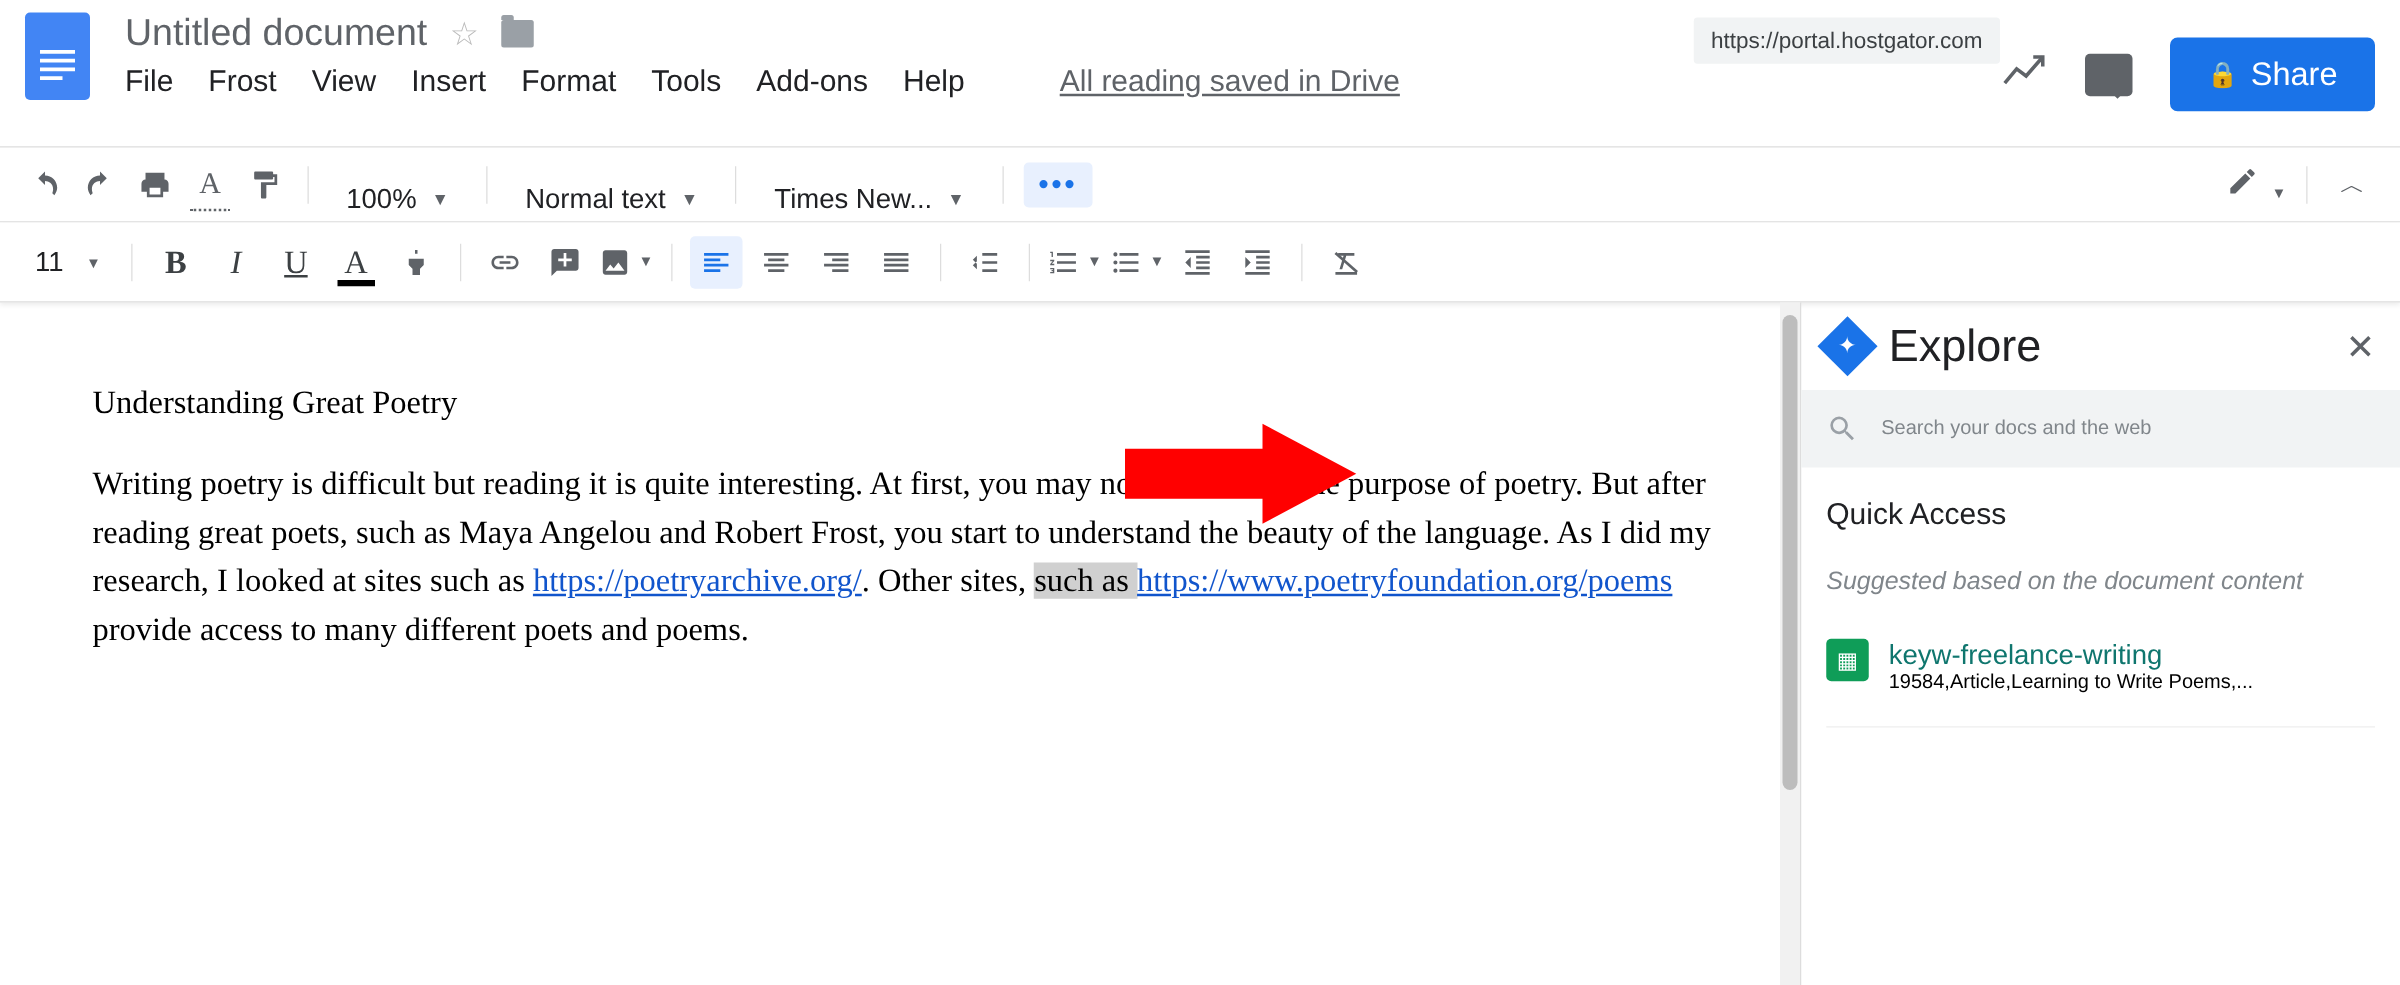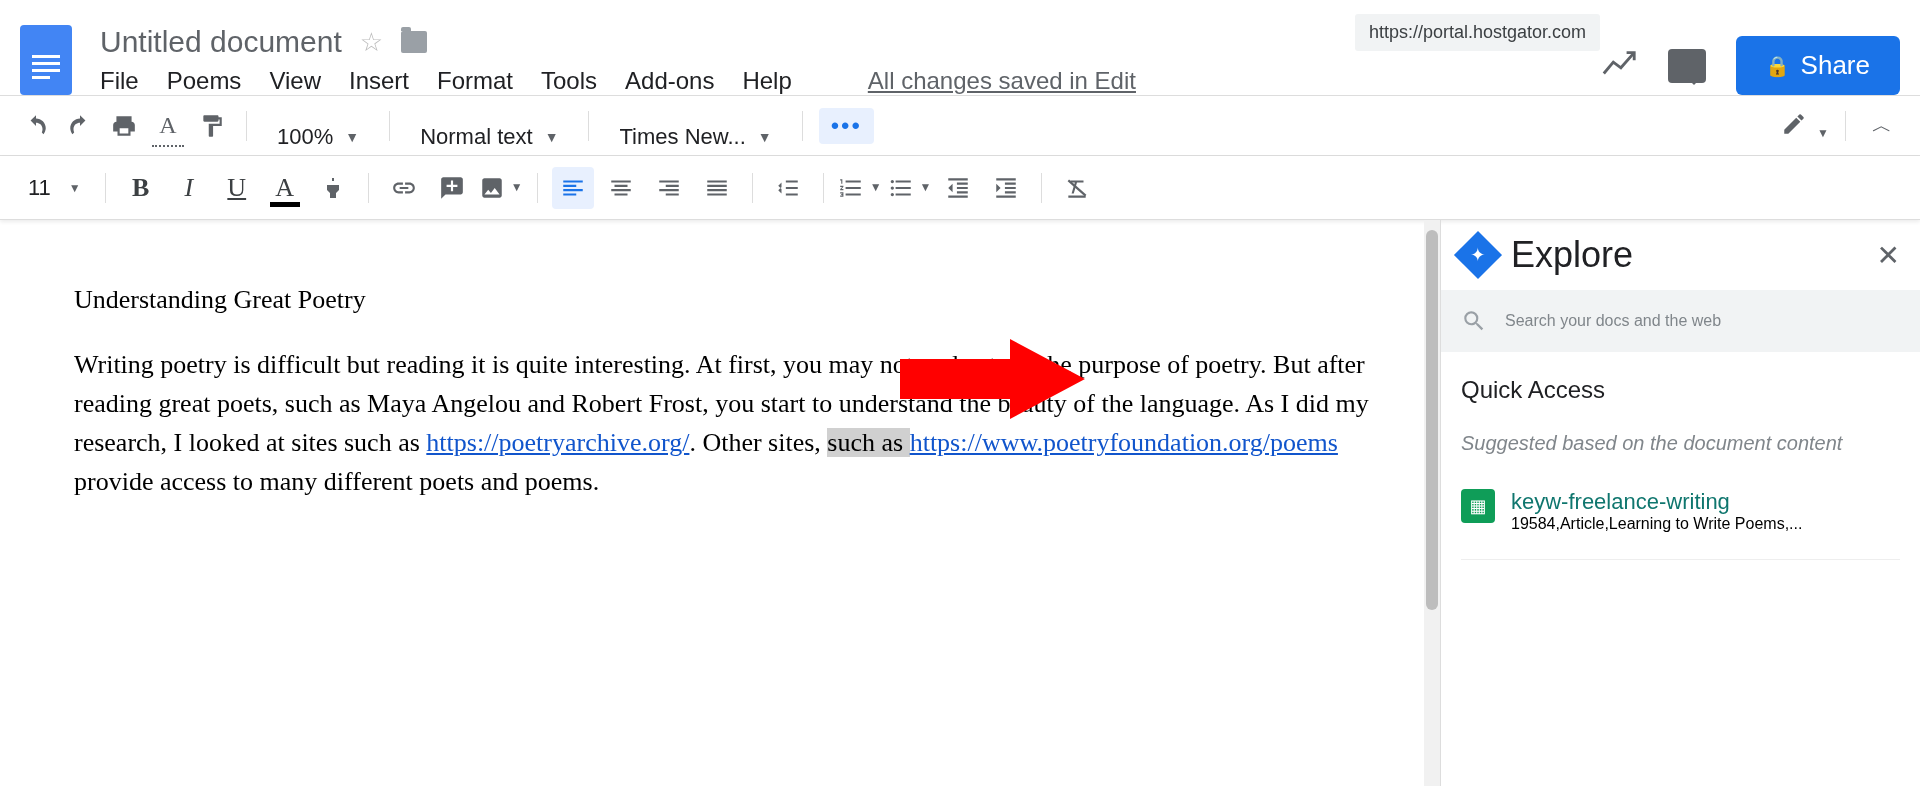--- a/index.html
+++ b/index.html
@@ -1,19 +1,19 @@
 <!DOCTYPE html>
 <html><head>
 <meta charset="utf-8">
 <style>
 * { box-sizing: border-box; margin: 0; padding: 0; }
 body { font-family: Arial, sans-serif; background: #fff; width: 1920px; height: 788px; overflow: hidden; position: relative; }
 
 
-.header { display: flex; align-items: flex-end; padding: 10px 20px 0 20px; border-bottom: 1px solid #ddd; height: 96px; }
+.header { display: flex; align-items: flex-start; padding: 10px 20px 0 20px; border-bottom: 1px solid #ddd; height: 118px; }
 .doc-icon { width: 52px; height: 70px; background: #4285f4; border-radius: 4px; margin-right: 28px; display: flex; align-items: center; justify-content: center; position: relative; }
 .doc-icon-lines { width: 28px; display: flex; flex-direction: column; gap: 4px; margin-top: 14px; }
 .doc-icon-line { height: 3px; background: #fff; }
 .title-area { flex: 1; }
 .title-row { display: flex; align-items: center; gap: 18px; margin-bottom: 8px; }
 .doc-title { font-size: 30px; color: #5f6368; font-weight: 400; }
 .star-icon { color: #bbb; font-size: 26px; }
 .folder-icon { width: 26px; height: 22px; background: #9aa0a6; border-radius: 2px; position: relative; }
 .folder-icon::before { content: ""; position: absolute; top: -4px; left: 0; width: 10px; height: 4px; background: #9aa0a6; border-radius: 2px 2px 0 0; }
 .menu-row { display: flex; align-items: center; gap: 28px; font-size: 24px; color: #202124; }
@@ -103,29 +103,29 @@
     </div>
   </div>
   <div class="title-area">
     <div class="title-row">
       <div class="doc-title">Untitled document</div>
       <div class="star-icon">☆</div>
       <div class="folder-icon"></div>
     </div>
     <div class="menu-row">
       <span class="menu-item">File</span>
-      <span class="menu-item">Poems</span>
+      <span class="menu-item">Frost</span>
       <span class="menu-item">View</span>
       <span class="menu-item">Insert</span>
       <span class="menu-item">Format</span>
       <span class="menu-item">Tools</span>
       <span class="menu-item">Add-ons</span>
       <span class="menu-item">Help</span>
       <span style="width:20px"></span>
-      <span class="saved-text">All changes saved in Edit</span>
+      <span class="saved-text">All reading saved in Drive</span>
     </div>
   </div>
   <div class="url-badge">https://portal.hostgator.com</div>
   <div class="header-right" style="margin-top:20px">
     <div class="trend-icon">
       <svg viewBox="0 0 40 40">
           <polyline points="4,30 14,18 22,24 36,8"></polyline>
           <polyline points="28,8 36,8 36,16"></polyline>
         </svg>
     </div>

